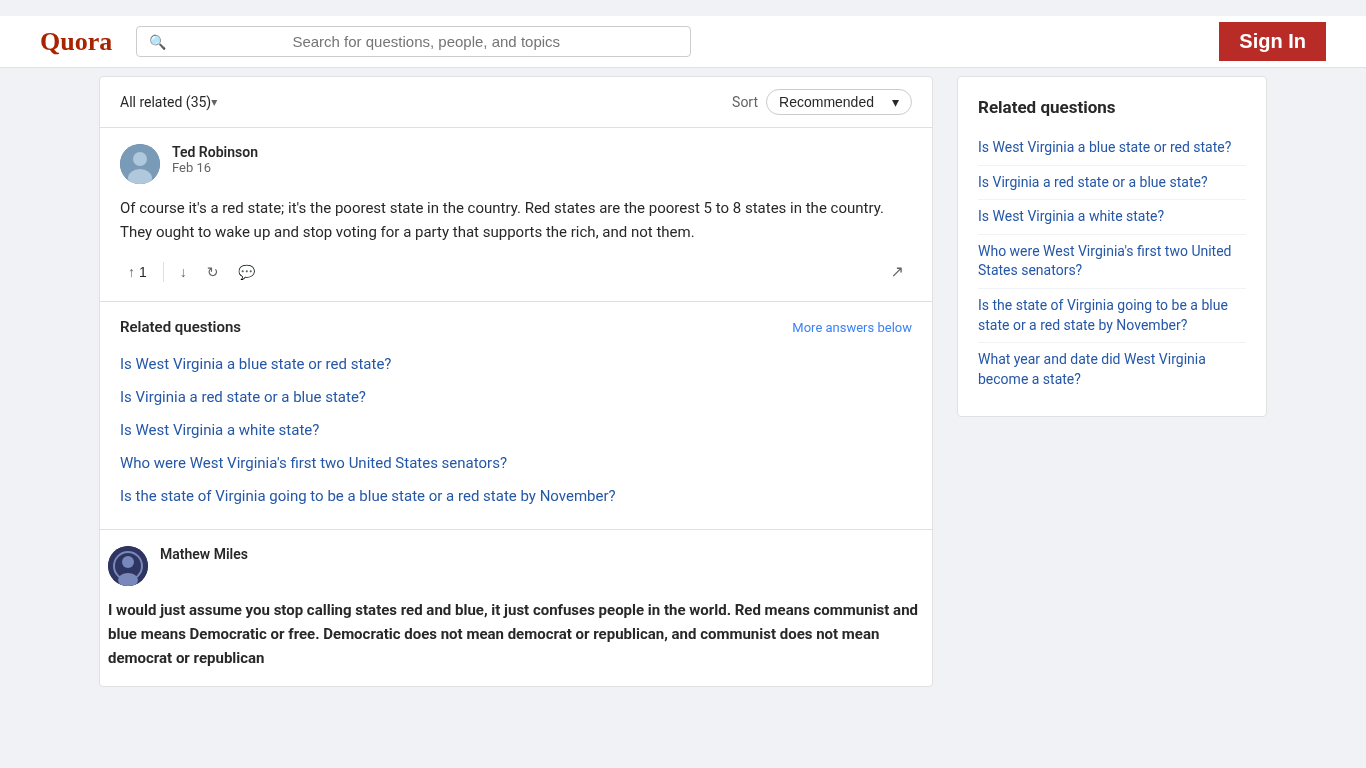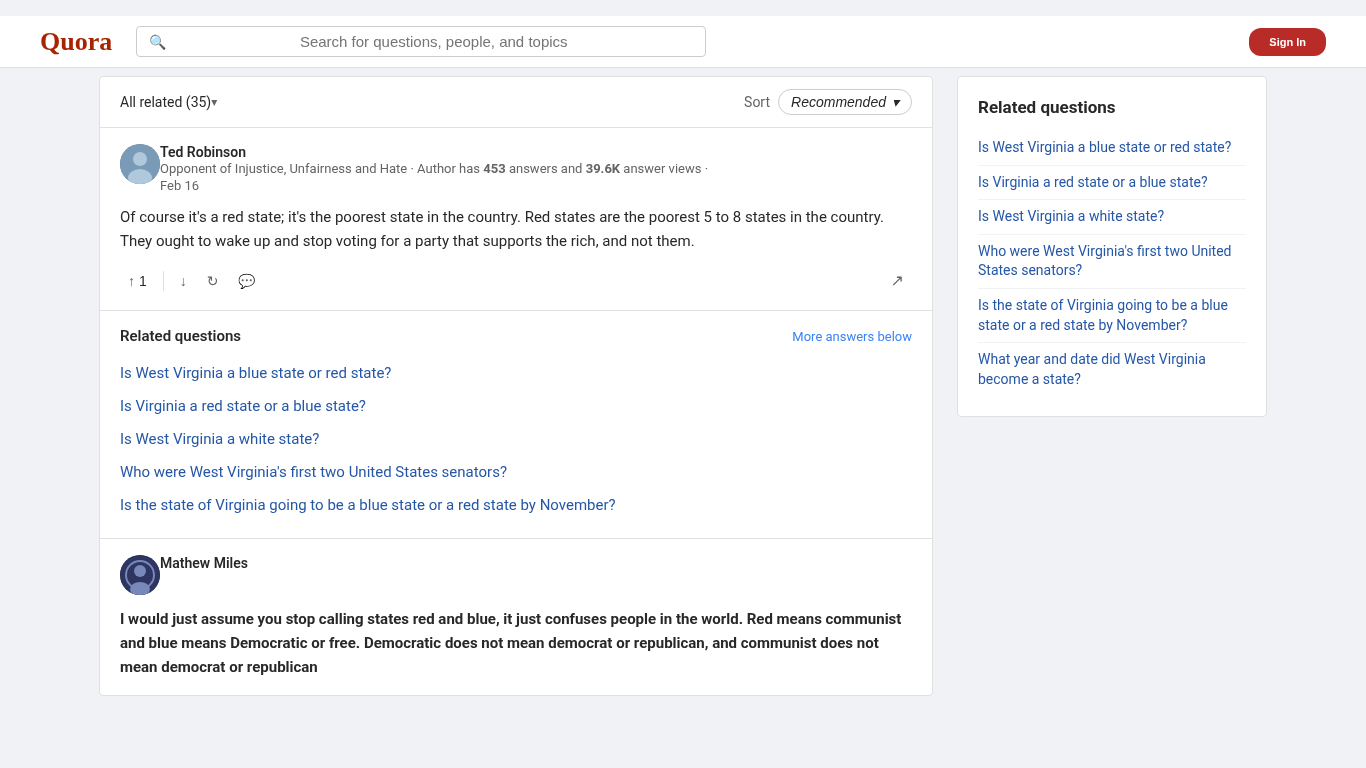--- a/index.html
+++ b/index.html
@@ -51,23 +51,23 @@
       width: 100%;
       font-size: 15px;
       color: #888;
       text-align: center;
     }
     .header-spacer { flex: 1; }
     .sign-in-btn {
       background: #b92b27;
       color: #fff;
       border: none;
-      border-radius: 12px;
+      border-radius: 0;
       padding: 8px 20px;
-      font-size: 11px;
+      font-size: 20px;
       font-weight: 600;
       cursor: pointer;
     }
 
     
     .page-layout {
       max-width: 1200px;
       margin: 0 auto;
       padding: 24px 16px;
       display: flex;
@@ -117,34 +117,34 @@
     .sort-spacer { flex: 1; }
     .sort-label { margin-right: 8px; color: #636466; }
     .recommended-btn {
       border: 1px solid #ccc;
       border-radius: 20px;
       padding: 4px 12px;
       background: #fff;
       cursor: pointer;
       display: flex;
       align-items: center;
-      gap: 6px;
-      font-size: 14px;
-      color: #282829;
-      font-style: italic;
+      gap: 18px;
+      font-size: 14px;
+      color: #282829;
     }
 
     
     .answer-section {
       padding: 16px 20px;
       border-bottom: 1px solid #e0e0e0;
     }
     .answerer-info {
       display: flex;
       align-items: flex-start;
+      gap: 12px;
       margin-bottom: 12px;
     }
     .avatar {
       width: 40px;
       height: 40px;
       border-radius: 50%;
       background: #5b7fa6;
       flex-shrink: 0;
       overflow: hidden;
       display: flex;
@@ -232,21 +232,21 @@
       display: block;
       color: #2557a7;
       text-decoration: none;
       font-size: 15px;
       padding: 6px 0;
       line-height: 1.4;
     }
 
     
     .answer-section-2 {
-      padding: 16px 20px;
+      padding: 16px 8px;
     }
     .answerer-name-2 {
       font-weight: 600;
       font-size: 14px;
       color: #282829;
     }
     .answerer-bio-2 {
       font-size: 13px;
       color: #636466;
       line-height: 1.4;
@@ -329,27 +329,20 @@
           <div class="avatar">
 
             <svg width="40" height="40" viewBox="0 0 40 40" xmlns="http://www.w3.org/2000/svg">
               <rect width="40" height="40" rx="20" fill="#7a9bb8"></rect>
               <circle cx="20" cy="15" r="7" fill="#b0c8db"></circle>
               <ellipse cx="20" cy="34" rx="12" ry="9" fill="#b0c8db"></ellipse>
             </svg>
           </div>
           <div class="answerer-details">
             <div class="answerer-name">Ted Robinson</div>
-            <div class="answerer-bio">
-              <span>Opponent of Injustice, Unfairness and Hate · Author has</span>
-              <strong>453</strong>
-              <span>answers and</span>
-              <strong>39.6K</strong>
-              <span>answer views ·</span>
-            </div>
             <div class="answer-date">Feb 16</div>
           </div>
         </div>
         <div class="answer-text">Of course it's a red state; it's the poorest state in the country. Red states are the poorest 5 to 8 states in the country. They ought to wake up and stop voting for a party that supports the rich, and not them.</div>
         <div class="vote-bar">
           <button class="vote-btn">
             <span>↑</span>
             <span class="vote-count">1</span>
           </button>
           <div class="vote-divider"></div>

